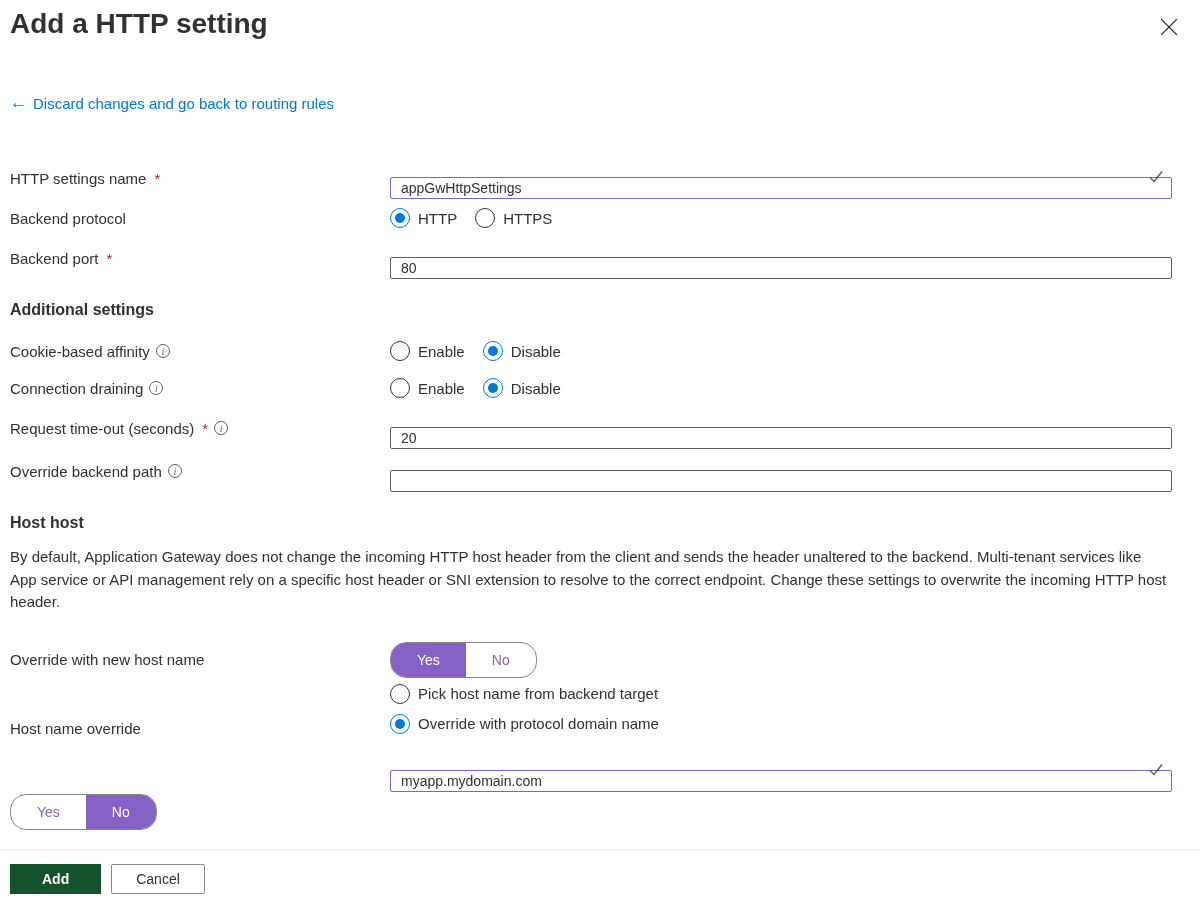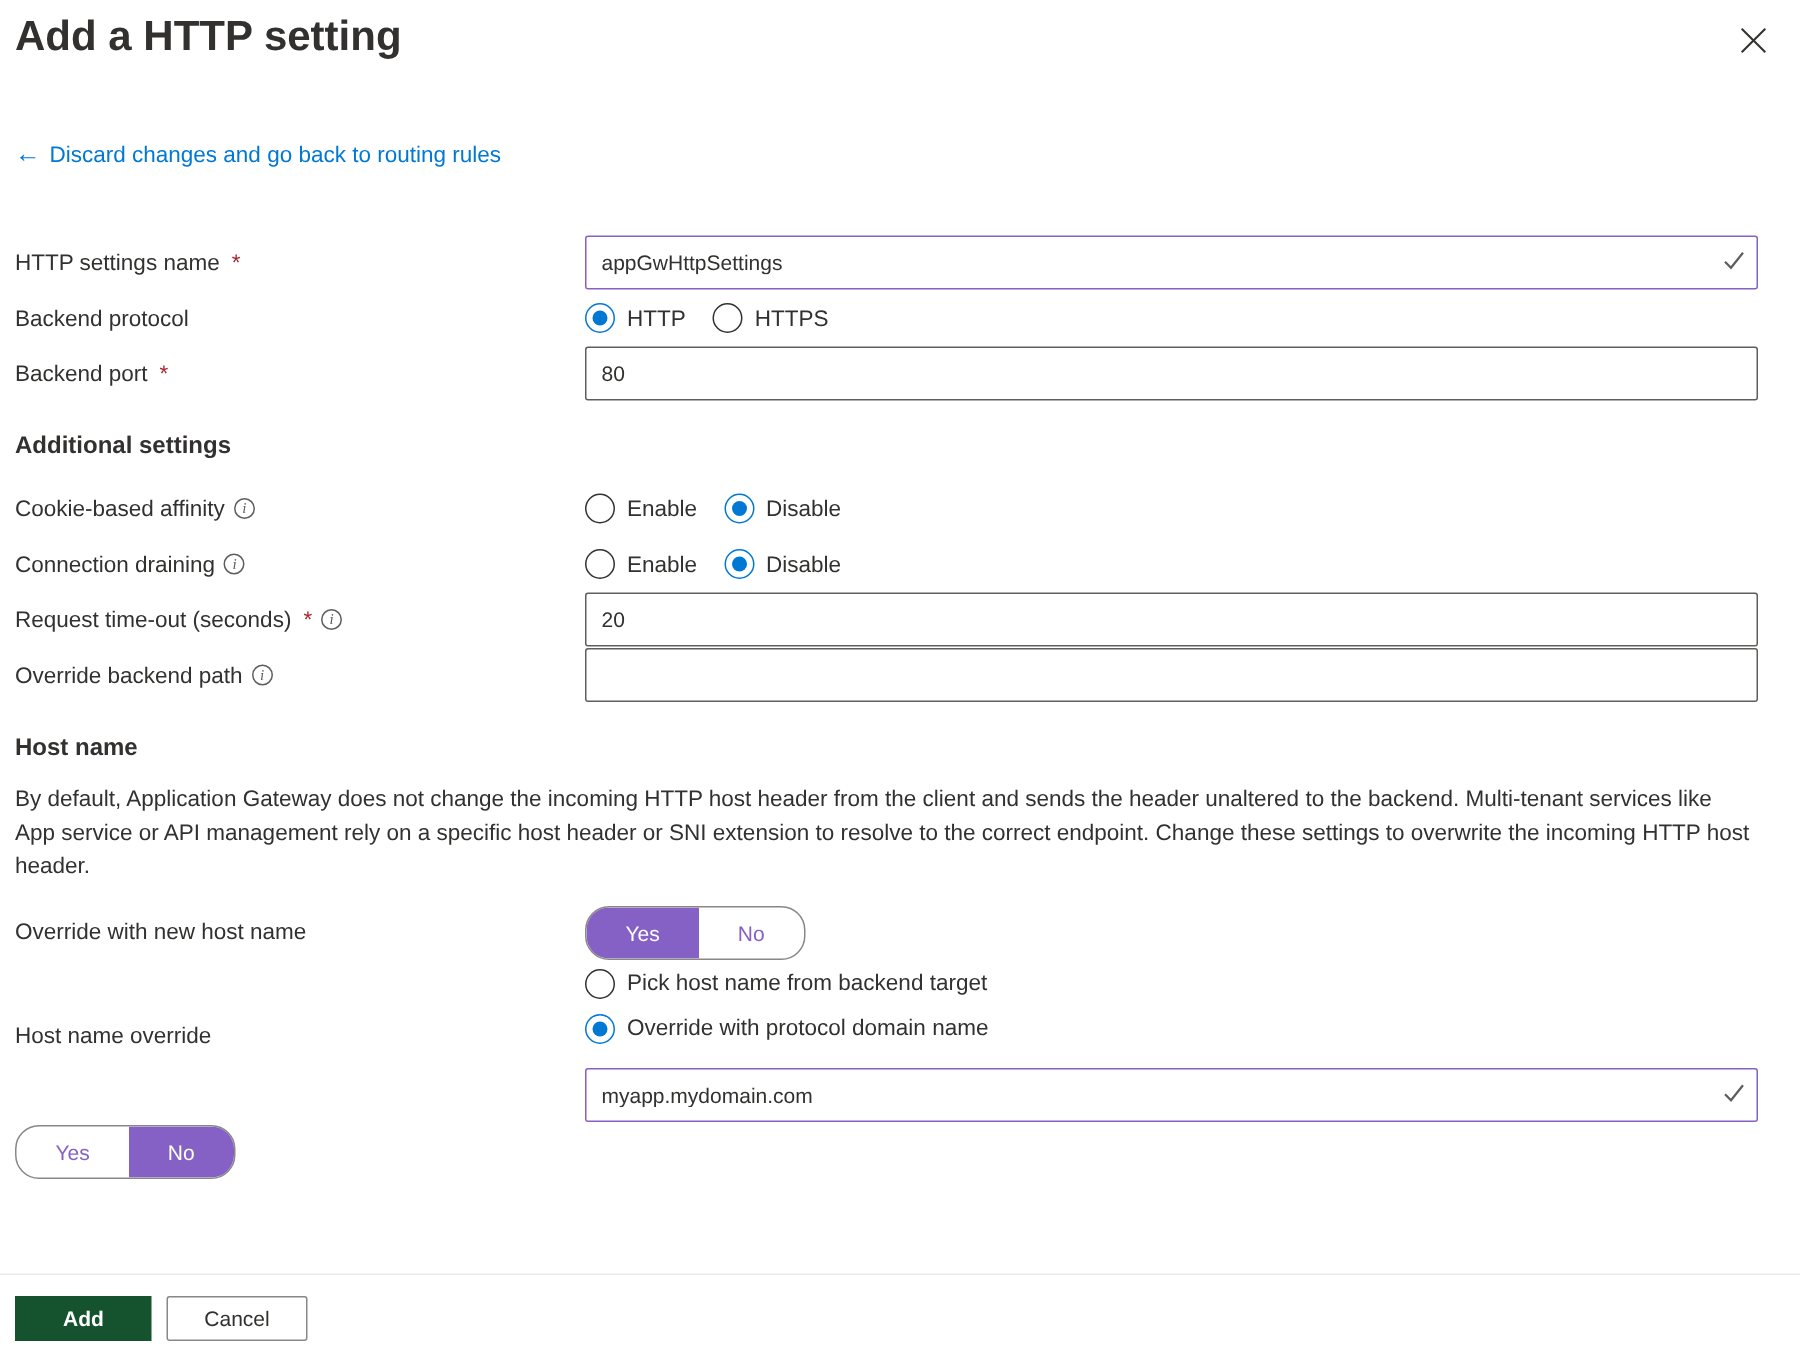--- a/index.html
+++ b/index.html
@@ -18,27 +18,28 @@
   .close-btn { cursor: pointer; padding: 4px; margin-top:6px; margin-right:8px;}
   .close-btn svg { width: 18px; height: 18px; stroke: #323130; }
   .back-link { color: #0078d4; font-size: 15px; cursor: pointer; display:inline-flex; align-items:center; gap:6px; margin-bottom: 44px;}
   .back-link .arrow { font-size: 17px; }
   .form-row { display: flex; align-items: center; min-height: 36px; margin-bottom: 1px;}
   .label-col { width: 380px; flex-shrink: 0; font-size: 15px; color: #323130; display:flex; align-items:center; gap:6px; padding: 4px 0;}
   .field-col { flex: 1; display: flex; align-items: center; padding-right: 18px;}
   .required { color: #a4262c; margin-left:2px;}
   .text-input {
     width: 100%;
-    height: 36px;
+    height: 22px;
     border: 1px solid #605e5c;
     border-radius: 2px;
     padding: 0 34px 0 10px;
     font-size: 14px;
     font-family: inherit;
     color: #323130;
+    margin-top: 20px;
   }
   .input-wrap { position: relative; width:100%; }
   .input-wrap.validated .text-input { border-color: #8661c5; }
   .input-check {
     position: absolute; right: 8px; top: 50%; transform: translateY(-50%);
   }
   .input-check svg { width:16px; height:16px; stroke:#605e5c; }
   .radio-group { display: flex; gap: 18px; }
   .radio {
     display: inline-flex; align-items: center; gap: 8px; cursor: pointer; font-size:15px;
@@ -51,21 +52,21 @@
   .radio.selected .radio-circle { border-color: #0078d4; }
   .radio.selected .radio-dot {
     width: 10px; height: 10px; border-radius:50%; background:#0078d4;
   }
   .section-header { font-weight:600; font-size:16px; margin-top:22px; margin-bottom:14px; }
   .info-icon {
     width:14px; height:14px; border:1px solid #605e5c; border-radius:50%;
     display:inline-flex; align-items:center; justify-content:center; font-size:10px; color:#605e5c;
     font-style: italic; font-family: Georgia, serif;
   }
-  .help-text { font-size:15px; color:#323130; line-height:1.5; margin-top:4px; margin-bottom:14px; padding-right:20px;}
+  .help-text { font-size:15px; color:#323130; line-height:1.5; margin-top:4px; margin-bottom:28px; padding-right:20px;}
   .pill-toggle {
     display:inline-flex; border:1px solid #8a8886; border-radius:16px; overflow:hidden; height:36px;
   }
   .pill-option {
     padding: 0 26px; display:flex; align-items:center; font-size:14px; cursor:pointer; color:#8661c5;
   }
   .pill-option.active { background:#8661c5; color:#fff; }
   .stacked-radios { display:flex; flex-direction:column; gap:10px; padding-top:2px; }
   .footer {
     position: absolute; bottom: 0; left:0; right:0; border-top:1px solid #edebe9;
@@ -215,21 +216,21 @@
     <span>Override backend path</span>
     <span class="info-icon">i</span>
   </div>
   <div class="field-col">
     <div class="input-wrap">
       <input class="text-input" value="" style="">
     </div>
   </div>
 </div>
 
-<div class="section-header">Host name</div>
+<div class="section-header">Host host</div>
 
 <p class="help-text">By default, Application Gateway does not change the incoming HTTP host header from the client and sends the header unaltered to the backend. Multi-tenant services like App service or API management rely on a specific host header or SNI extension to resolve to the correct endpoint. Change these settings to overwrite the incoming HTTP host header.</p>
 
 <div class="form-row">
   <div class="label-col">
     <span>Override with new host name</span>
   </div>
   <div class="field-col">
     <div class="pill-toggle">
       <div class="pill-option active">Yes</div>

